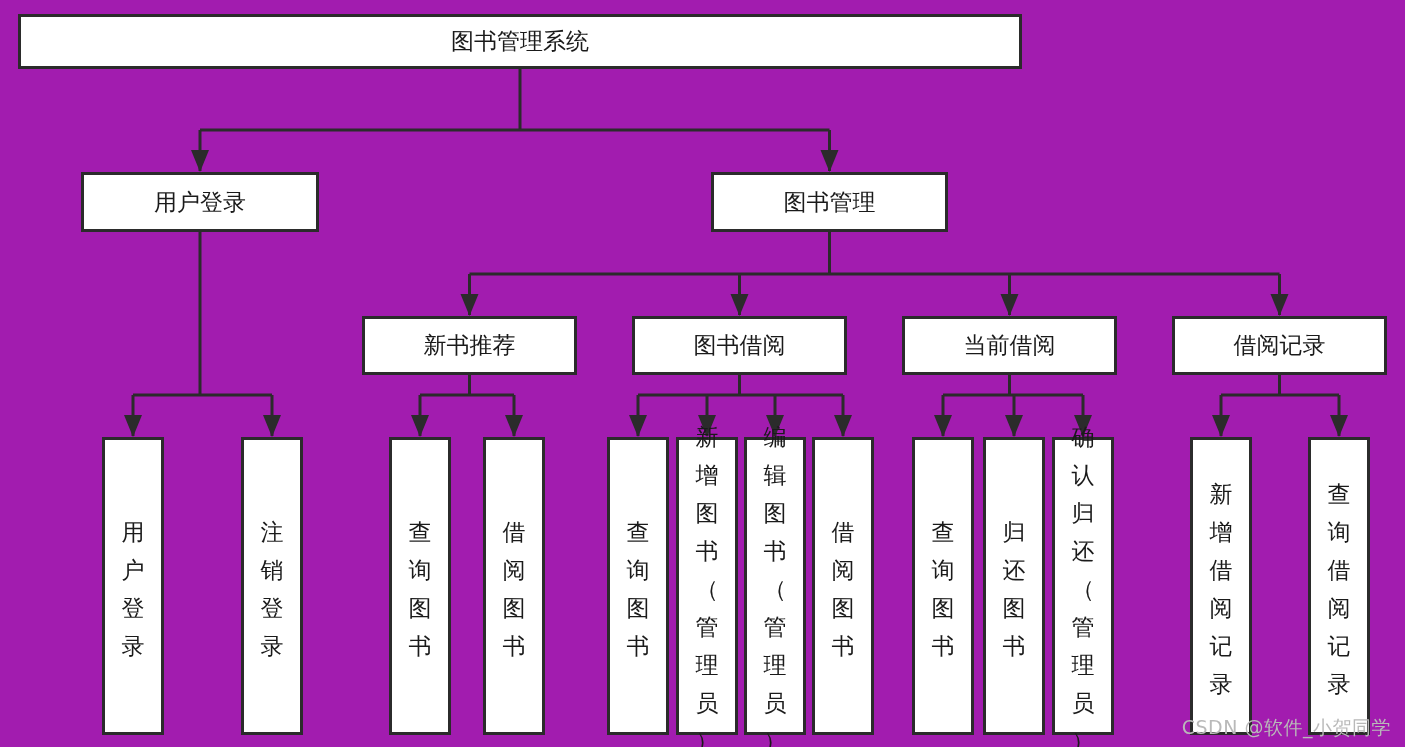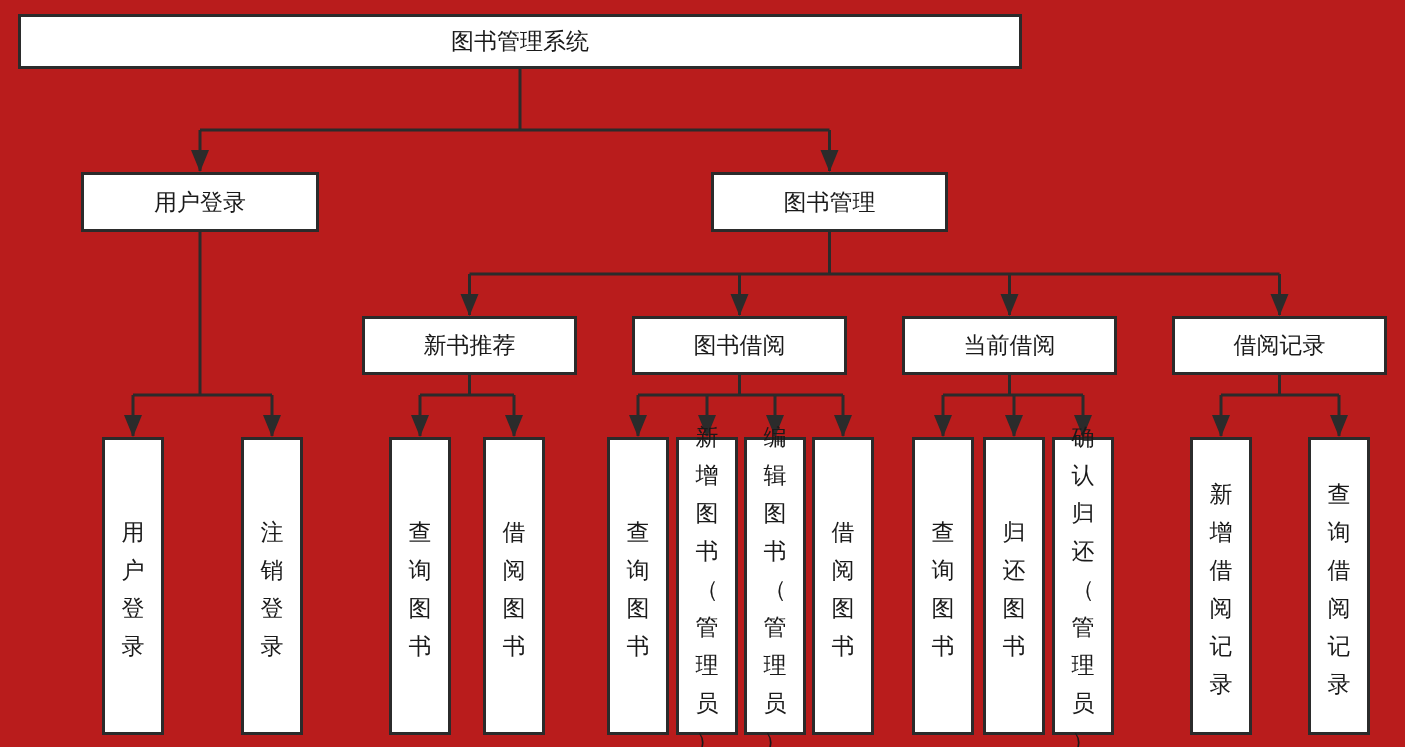--- a/index.html
+++ b/index.html
@@ -10,21 +10,21 @@
   body {
     width: 1405px;
     height: 747px;
     font-family: "DejaVu Sans", "Liberation Sans", sans-serif;
     overflow: hidden;
   }
   #diagram-root {
     position: relative;
     width: 1405px;
     height: 747px;
-    background: #b91c1c;
+    background: #a21caf;
   }
   svg#tree-svg {
     position: absolute;
     left: 0;
     top: 0;
     width: 1405px;
     height: 747px;
   }
   .node-box {
     fill: #ffffff;
@@ -201,14 +201,15 @@
           <rect x="1191.5" y="438.5" width="59" height="295" class="node-box"></rect>
           <text x="1221" y="501.64" class="node-label-v"><tspan x="1221" dy="0">新</tspan><tspan x="1221" dy="38">增</tspan><tspan x="1221" dy="38">借</tspan><tspan x="1221" dy="38">阅</tspan><tspan x="1221" dy="38">记</tspan><tspan x="1221" dy="38">录</tspan></text>
         </g>
         <g>
           <rect x="1309.5" y="438.5" width="59" height="295" class="node-box"></rect>
           <text x="1339" y="501.64" class="node-label-v"><tspan x="1339" dy="0">查</tspan><tspan x="1339" dy="38">询</tspan><tspan x="1339" dy="38">借</tspan><tspan x="1339" dy="38">阅</tspan><tspan x="1339" dy="38">记</tspan><tspan x="1339" dy="38">录</tspan></text>
         </g>
       </g>
   </svg>
 
+  <div class="watermark">CSDN @软件_小贺同学</div>
 
 </div>
 
 </body></html>

